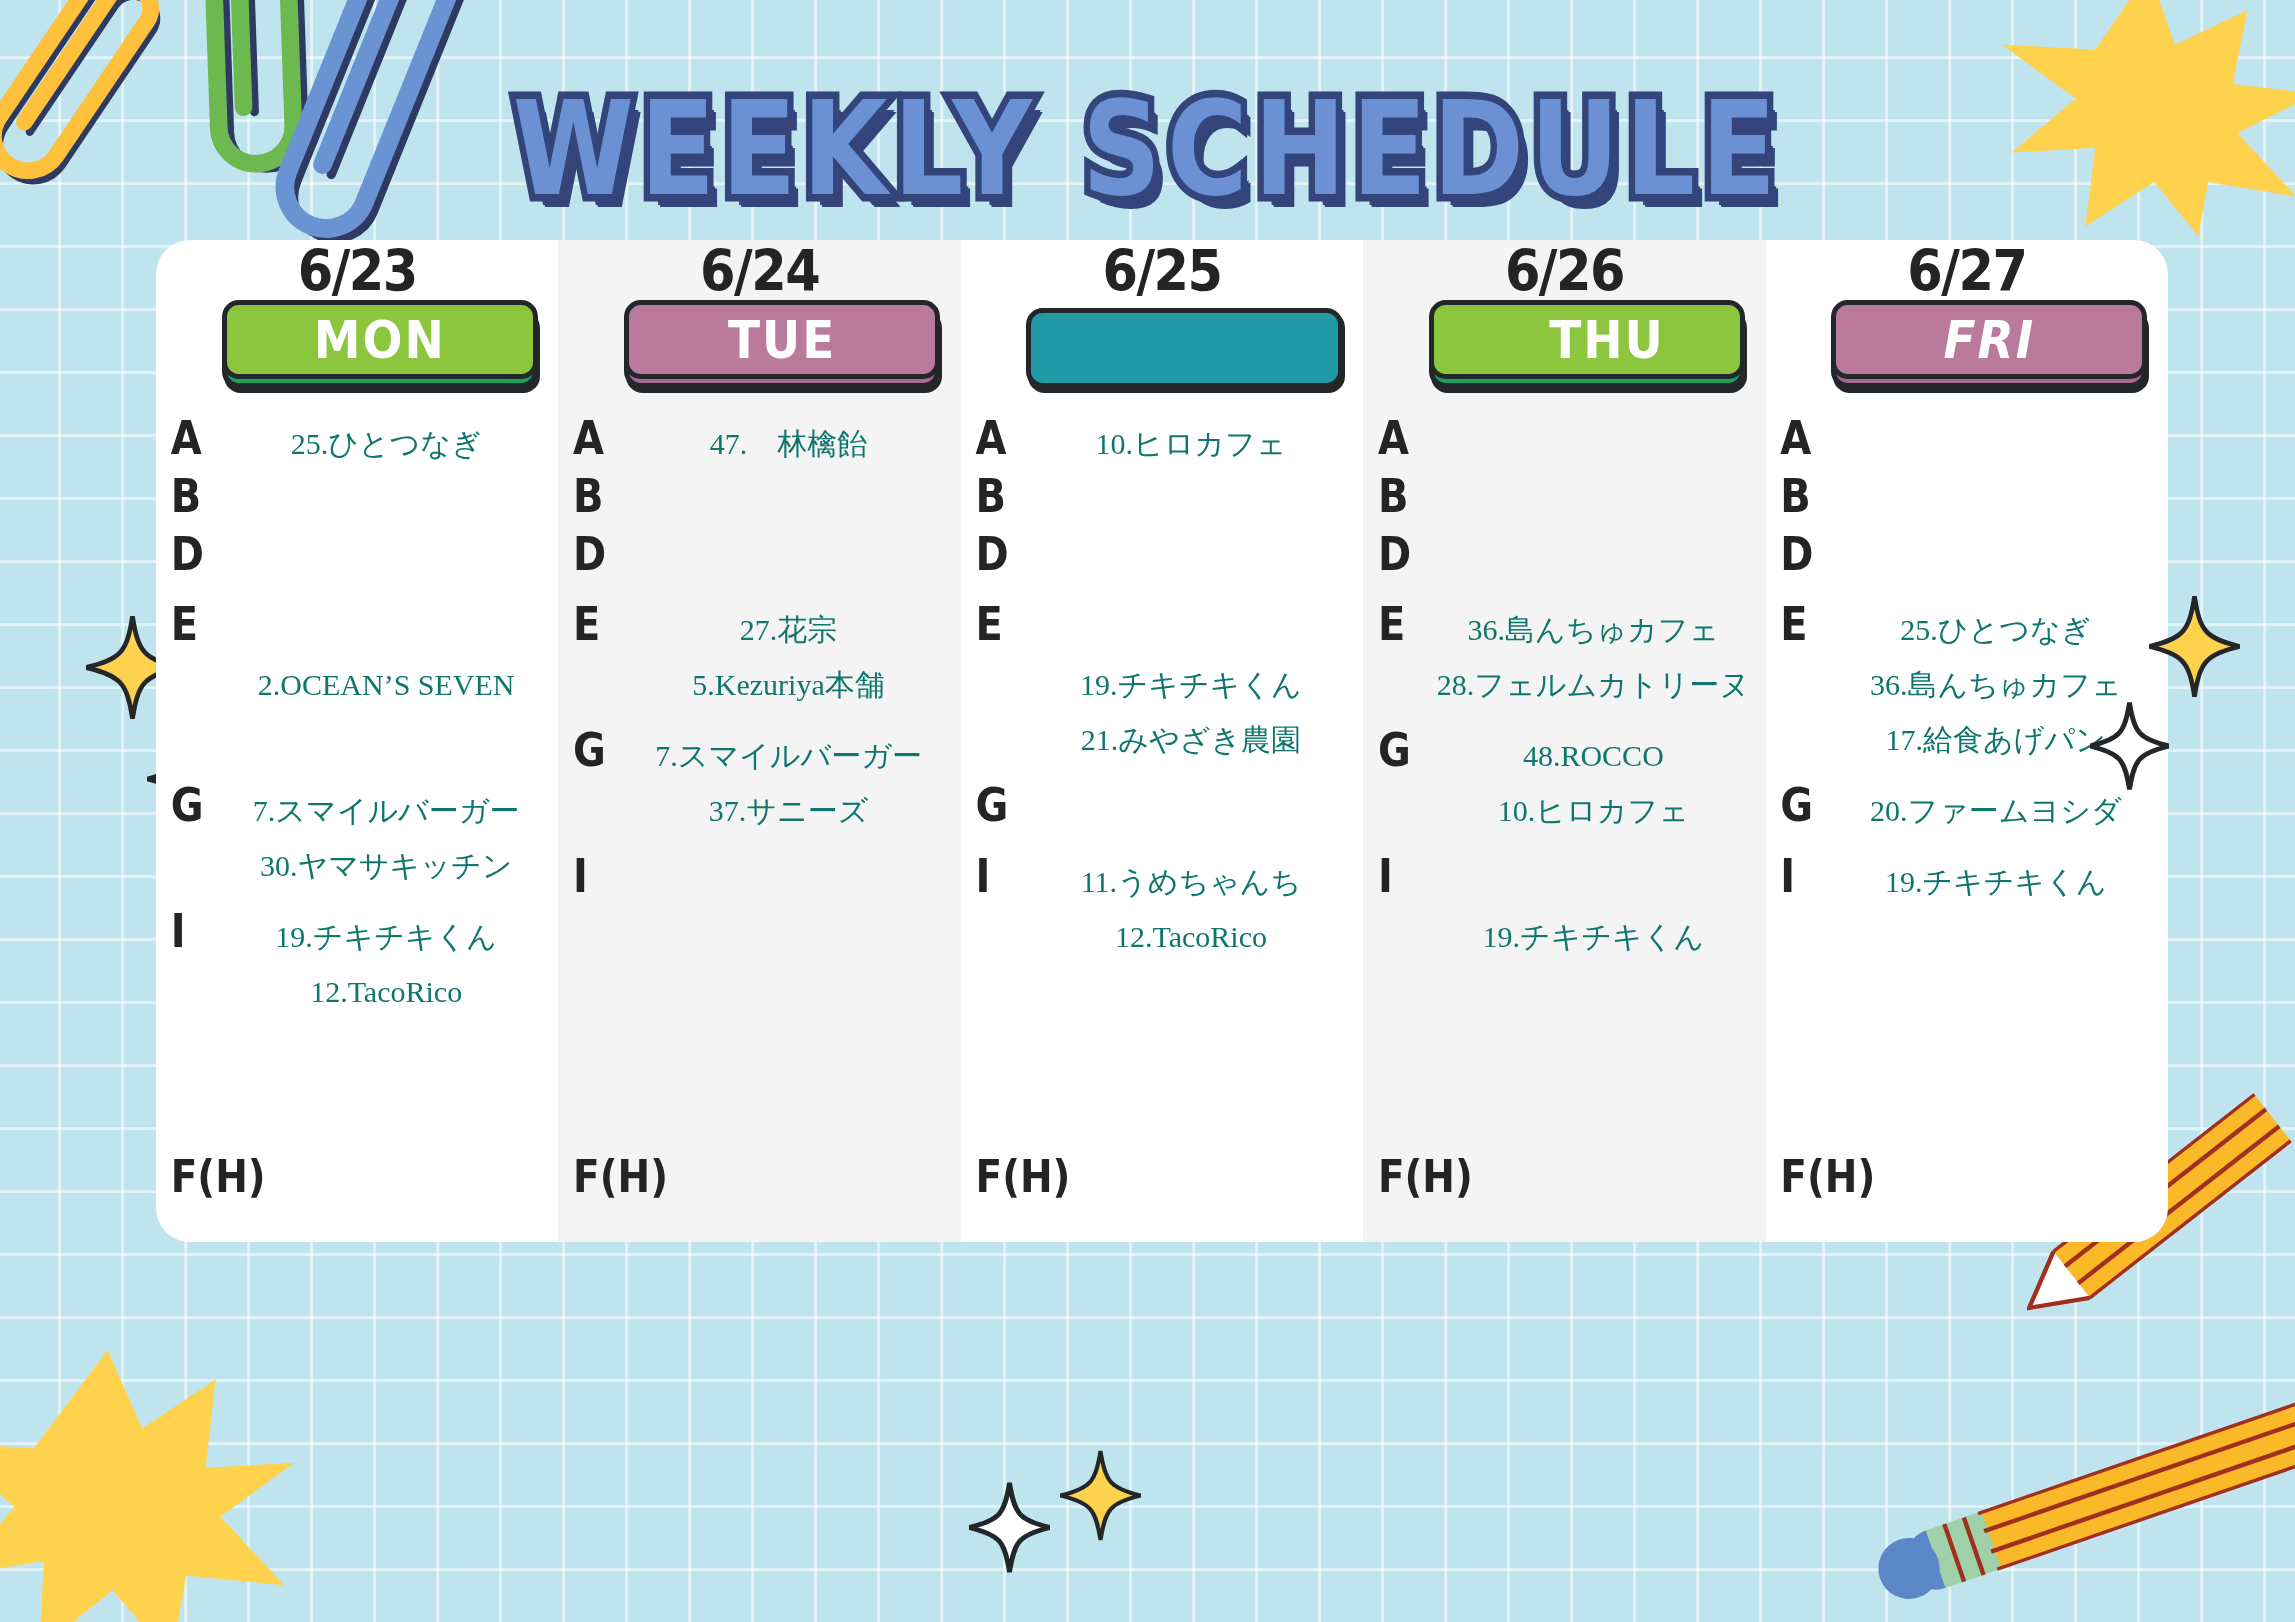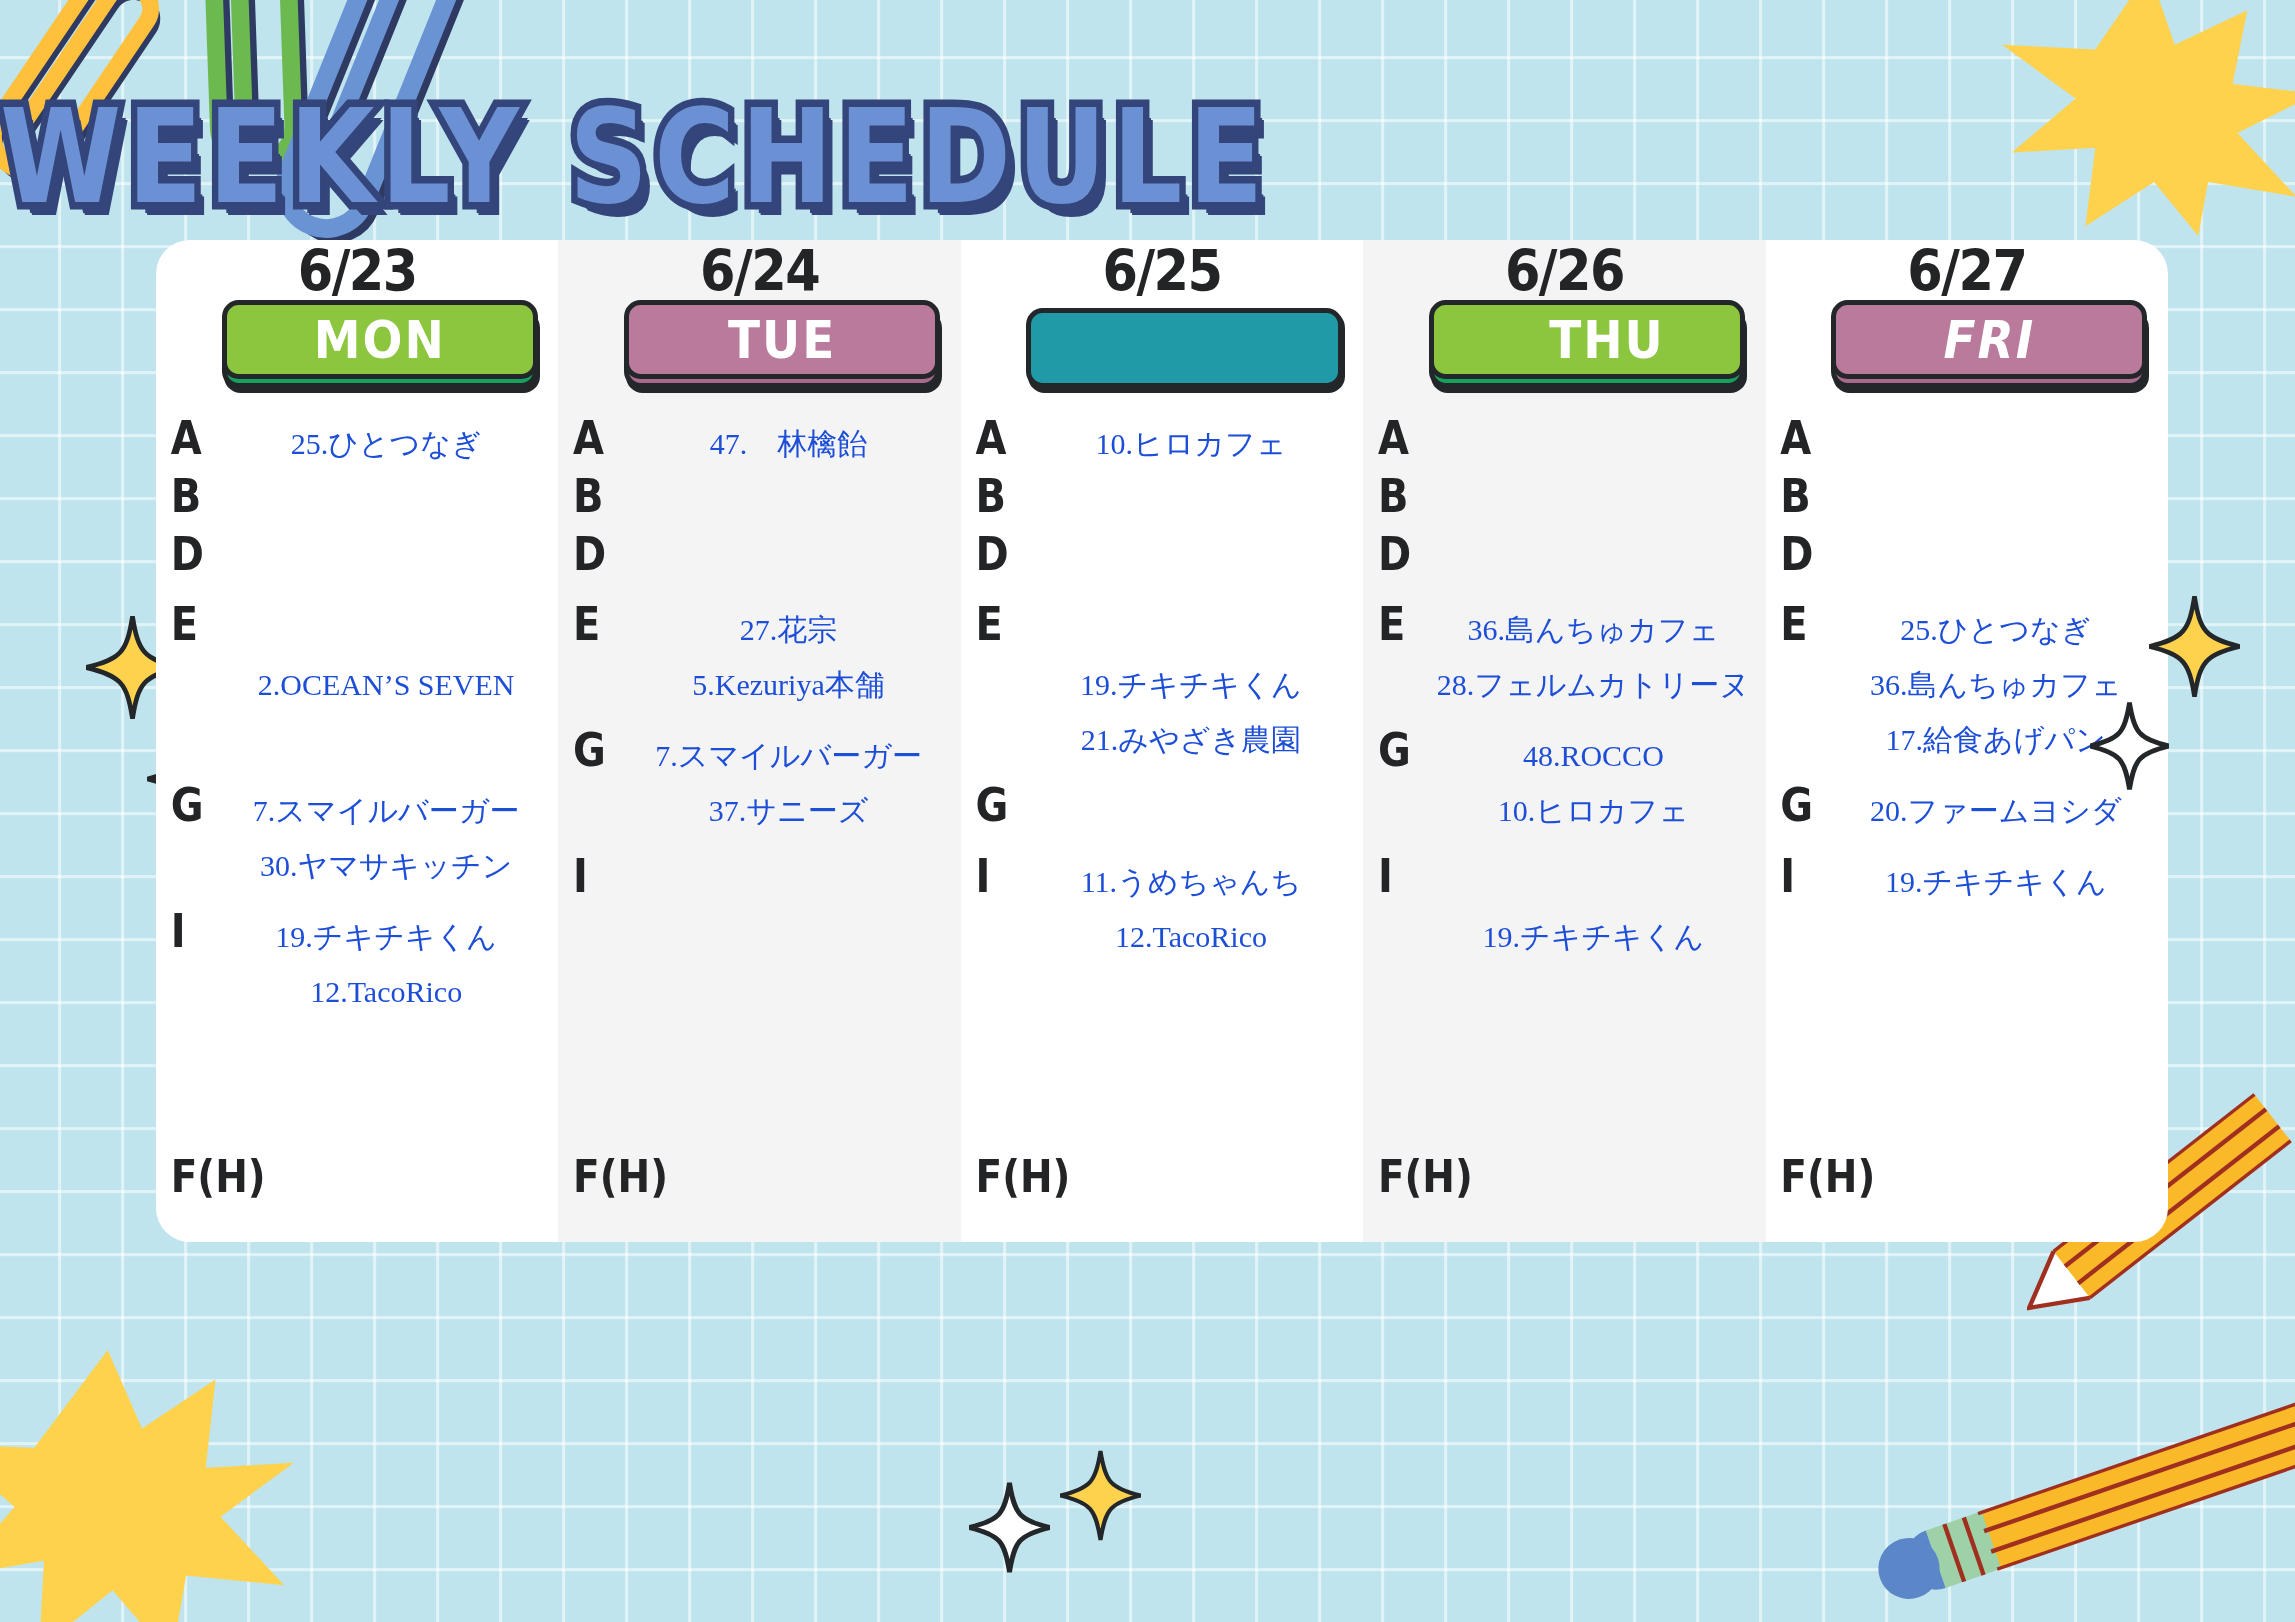--- a/index.html
+++ b/index.html
@@ -16,22 +16,22 @@
       linear-gradient(to right, rgba(255,255,255,.55) 2.9px, transparent 2.9px),
       linear-gradient(to bottom, rgba(255,255,255,.55) 2.9px, transparent 2.9px);
     background-size:63px 63px;
     background-position:-4.9px -6.9px;
     pointer-events:none;
   }
   
   .deco{position:absolute;pointer-events:none;}
   
   #title-wrap{
-    position:absolute;left:0;right:0;top:82px;
-    text-align:left;z-index:6;
+    position:absolute;left:0;right:0;top:74px;
+    text-align:center;z-index:6;
   }
   #title{
     display:inline-block;
     font-family:"DejaVu Sans",sans-serif;
     font-weight:bold;
     font-size:110px;
     letter-spacing:5.9px;
     color:#6b90d4;
     -webkit-text-stroke:12.8px #33457a;
     paint-order:stroke fill;
@@ -133,21 +133,21 @@
   }
   .items{
     flex:1 1 auto;
     text-align:center;
     padding-top:2.9px;
   }
   .item{
     font-family:"Liberation Serif","DejaVu Serif",serif;
     font-size:30px;
     line-height:55px;
-    color:#1d4ed8;
+    color:#0f766e;
     white-space:nowrap;
   }
   .item.blank{color:transparent;}
   .row.gap{margin-top:12.8px;}
   .foot{
     position:absolute;
     left:14.7px;bottom:40px;
     font-family:"DejaVu Sans",sans-serif;
     font-weight:bold;
     font-size:39px;

